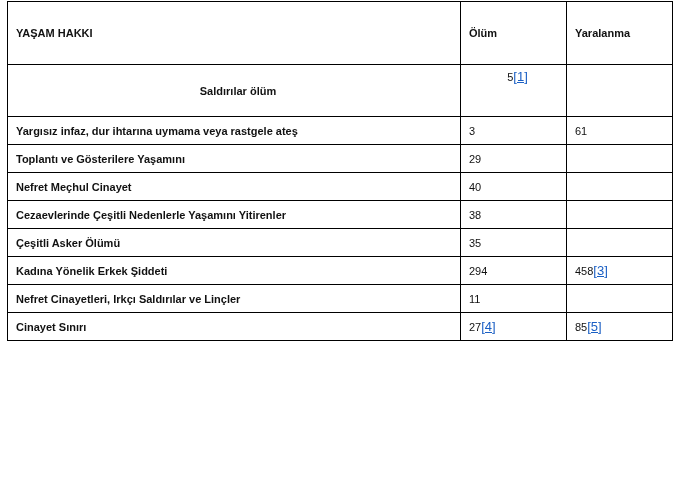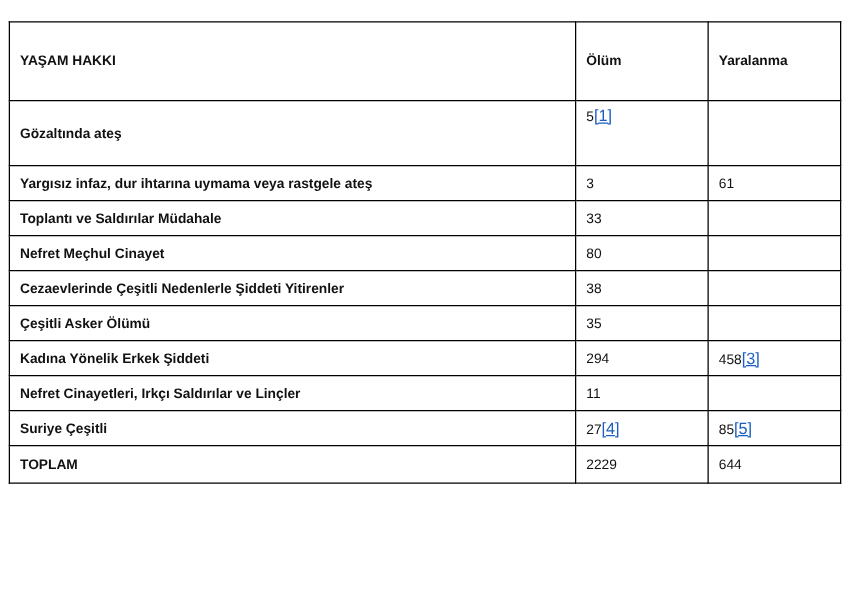--- a/index.html
+++ b/index.html
@@ -1,37 +1,37 @@
 <!DOCTYPE html>
 <html><head>
   <meta charset="utf-8">
   <style>
     html, body { margin: 0; padding: 0; background: #ffffff; }
     body { width: 682px; height: 491px; position: relative; overflow: hidden;
            font-family: "Liberation Sans", sans-serif; color: #111; }
     table.rights {
-      position: absolute; left: 7px; top: 17px;
+      position: absolute; left: 7px; top: 1px;
       border-collapse: collapse; table-layout: fixed;
       width: 665px;
       border-radius: 28px;
     }
     table.rights td {
       border: 1.5px solid #000;
       font-size: 11px;
       padding: 0 0 0 8px;
       vertical-align: middle;
       white-space: nowrap;
       overflow: hidden;
     }
     col.c1 { width: 453px; }
     col.c2 { width: 106px; }
     col.c3 { width: 106px; }
     td.label { font-weight: bold; }
     tr.hdr td { height: 62px; }
-    tr.tall td { height: 47px; }
+    tr.tall td { height: 47px; text-align: center; }
     tr.tall td.top { vertical-align: top; padding-top: 4px; }
     tr.std td { height: 27px; margin-top: 23px; }
     tr.last td { height: 29px; }
     a.ref { color: #1a5fc4; text-decoration: underline; font-size: 13px; }
   </style>
 </head>
 <body>
 
 <table class="rights">
   <colgroup>
@@ -40,64 +40,59 @@
       <col class="c3">
     </colgroup>
   <tbody>
     <tr class="hdr">
       <td class="label">YAŞAM HAKKI</td>
       <td class="label">Ölüm</td>
       <td class="label">Yaralanma</td>
     </tr>
 
     <tr class="tall">
-      <td class="label">Gözaltında ateş</td>
+      <td class="label">Saldırılar ölüm</td>
       <td class="top"><span>5</span><a class="ref" href="#">[1]</a></td>
       <td></td>
     </tr>
 
     <tr class="std">
       <td class="label">Yargısız infaz, dur ihtarına uymama veya rastgele ateş</td>
       <td>3</td>
       <td>61</td>
     </tr>
     <tr class="std">
-      <td class="label">Toplantı ve Saldırılar Müdahale</td>
-      <td>33</td>
+      <td class="label">Toplantı ve Gösterilere Yaşamını</td>
+      <td>29</td>
       <td></td>
     </tr>
     <tr class="std">
       <td class="label">Nefret Meçhul Cinayet</td>
-      <td>80</td>
+      <td>40</td>
       <td></td>
     </tr>
     <tr class="std">
-      <td class="label">Cezaevlerinde Çeşitli Nedenlerle Şiddeti Yitirenler</td>
+      <td class="label">Cezaevlerinde Çeşitli Nedenlerle Yaşamını Yitirenler</td>
       <td>38</td>
       <td></td>
     </tr>
     <tr class="std">
       <td class="label">Çeşitli Asker Ölümü</td>
       <td>35</td>
       <td></td>
     </tr>
     <tr class="std">
       <td class="label">Kadına Yönelik Erkek Şiddeti</td>
       <td>294</td>
       <td><span>458</span><a class="ref" href="#">[3]</a></td>
     </tr>
     <tr class="std">
       <td class="label">Nefret Cinayetleri, Irkçı Saldırılar ve Linçler</td>
       <td>11</td>
       <td></td>
     </tr>
     <tr class="std">
-      <td class="label">Suriye Çeşitli</td>
+      <td class="label">Cinayet Sınırı</td>
       <td><span>27</span><a class="ref" href="#">[4]</a></td>
       <td><span>85</span><a class="ref" href="#">[5]</a></td>
-    </tr>
-    <tr class="last">
-      <td class="label">TOPLAM</td>
-      <td>2229</td>
-      <td>644</td>
     </tr>
   </tbody>
 </table>
 
 </body></html>

